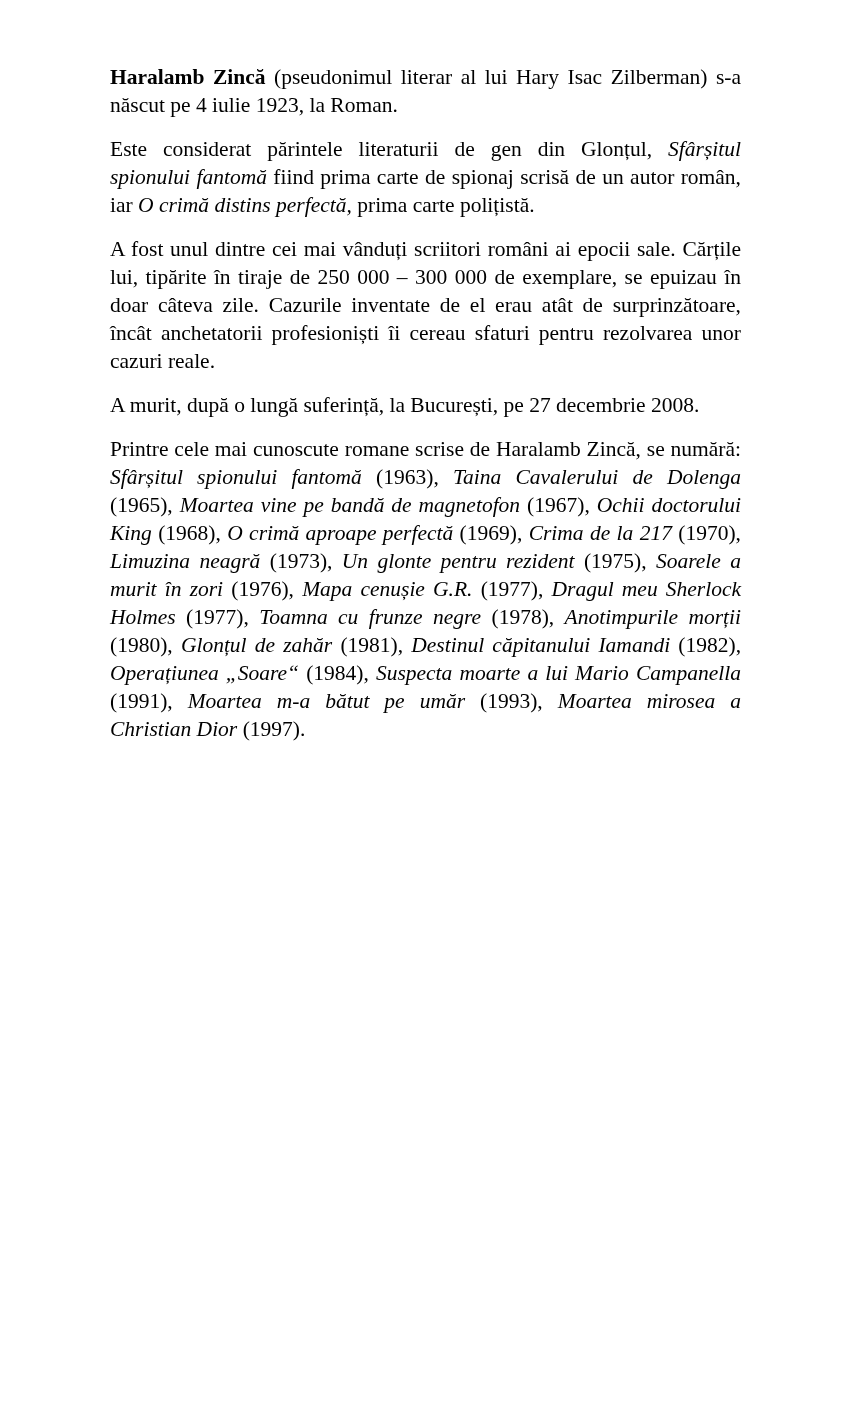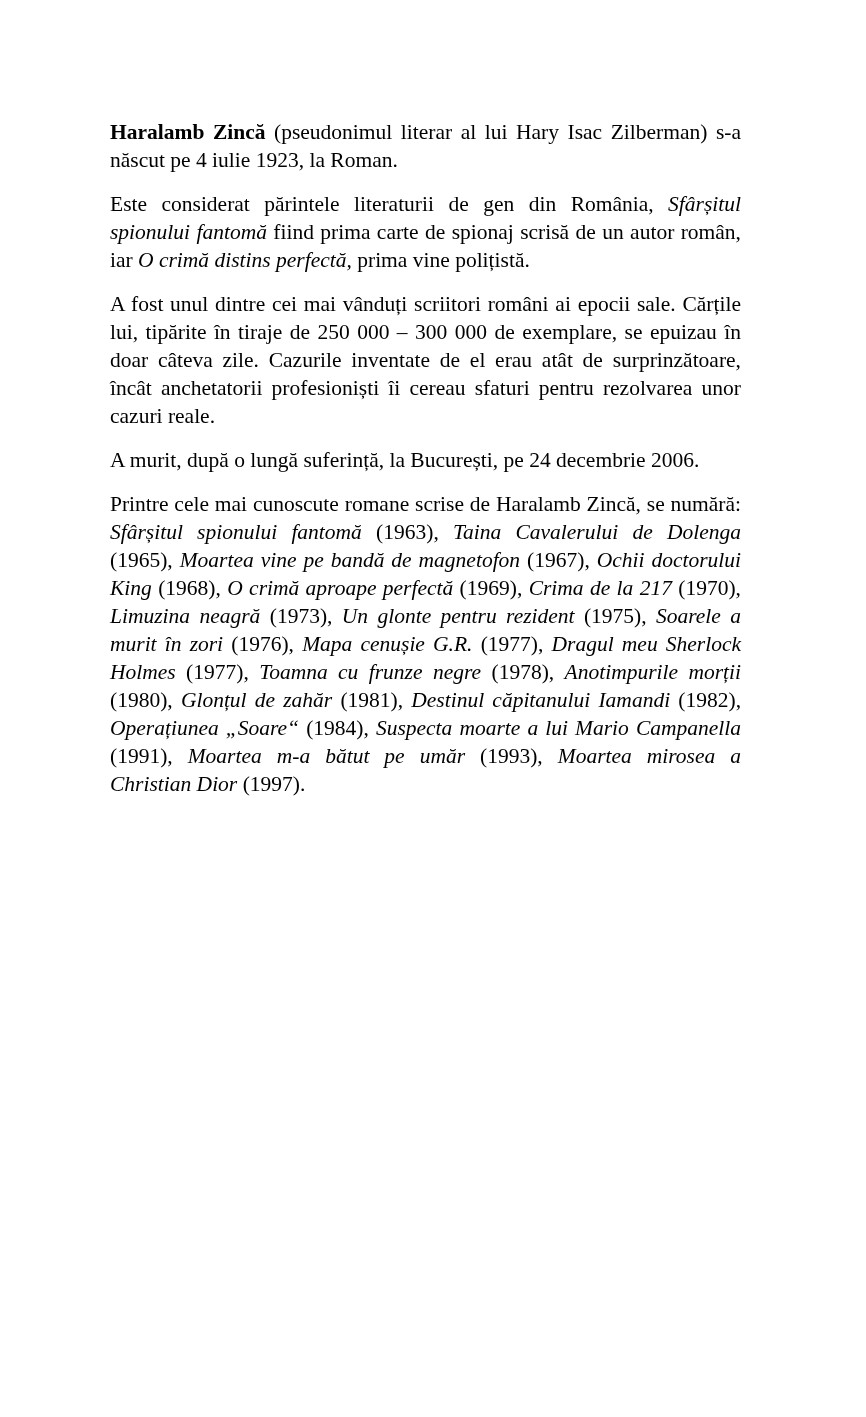--- a/index.html
+++ b/index.html
@@ -8,21 +8,21 @@
   }
   body {
     width: 866px;
     min-height: 1417px;
     background: #ffffff;
   }
   .page {
     box-sizing: border-box;
     width: 866px;
     min-height: 1417px;
-    padding: 118px 125px 40px 110px;
+    padding: 63px 125px 40px 110px;
     background: #ffffff;
   }
   .text-column {
     width: 631px;
   }
   .para {
     margin: 0 0 16px 0;
     font-family: "Liberation Serif", "DejaVu Serif", serif;
     font-size: 21.5px;
     line-height: 28px;
@@ -40,18 +40,18 @@
   .run-italic {
     font-style: italic;
   }
 </style>
 </head>
 <body style="background: rgb(255, 255, 255);">
 
 <main class="page">
   <article class="text-column" id="doc" style="color: rgb(0, 0, 0);">
       <p class="para"><span class="run-bold">Haralamb Zincă</span><span class="run"> (pseudonimul literar al lui Hary Isac Zilberman) s-a născut pe 4 iulie 1923, la Roman.</span></p>
-      <p class="para"><span class="run">Este considerat părintele literaturii de gen din România, </span><span class="run-italic">Sfârșitul spionului fantomă</span><span class="run"> fiind prima carte de spionaj scrisă de un autor român, iar </span><span class="run-italic">O crimă distins perfectă,</span><span class="run"> prima vine polițistă.</span></p>
+      <p class="para"><span class="run">Este considerat părintele literaturii de gen din Glonțul, </span><span class="run-italic">Sfârșitul spionului fantomă</span><span class="run"> fiind prima carte de spionaj scrisă de un autor român, iar </span><span class="run-italic">O crimă distins perfectă,</span><span class="run"> prima carte polițistă.</span></p>
       <p class="para"><span class="run">A fost unul dintre cei mai vânduți scriitori români ai epocii sale. Cărțile lui, tipărite în tiraje de 250 000 – 300 000 de exemplare, se epuizau în doar câteva zile. Cazurile inventate de el erau atât de surprinzătoare, încât anchetatorii profesioniști îi cereau sfaturi pentru rezolvarea unor cazuri reale.</span></p>
-      <p class="para"><span class="run">A murit, după o lungă suferință, la București, pe 24 decembrie 2006.</span></p>
+      <p class="para"><span class="run">A murit, după o lungă suferință, la București, pe 27 decembrie 2008.</span></p>
       <p class="para"><span class="run">Printre cele mai cunoscute romane scrise de Haralamb Zincă, se numără: </span><span class="run-italic">Sfârșitul spionului fantomă</span><span class="run"> (1963), </span><span class="run-italic">Taina Cavalerului de Dolenga</span><span class="run"> (1965), </span><span class="run-italic">Moartea vine pe bandă de magnetofon</span><span class="run"> (1967), </span><span class="run-italic">Ochii doctorului King</span><span class="run"> (1968), </span><span class="run-italic">O crimă aproape perfectă</span><span class="run"> (1969), </span><span class="run-italic">Crima de la 217</span><span class="run"> (1970), </span><span class="run-italic">Limuzina neagră</span><span class="run"> (1973), </span><span class="run-italic">Un glonte pentru rezident</span><span class="run"> (1975), </span><span class="run-italic">Soarele a murit în zori</span><span class="run"> (1976), </span><span class="run-italic">Mapa cenușie G.R.</span><span class="run"> (1977), </span><span class="run-italic">Dragul meu Sherlock Holmes</span><span class="run"> (1977), </span><span class="run-italic">Toamna cu frunze negre</span><span class="run"> (1978), </span><span class="run-italic">Anotimpurile morții</span><span class="run"> (1980), </span><span class="run-italic">Glonțul de zahăr</span><span class="run"> (1981), </span><span class="run-italic">Destinul căpitanului Iamandi</span><span class="run"> (1982), </span><span class="run-italic">Operațiunea „Soare“</span><span class="run"> (1984), </span><span class="run-italic">Suspecta moarte a lui Mario Campanella</span><span class="run"> (1991), </span><span class="run-italic">Moartea m-a bătut pe umăr</span><span class="run"> (1993), </span><span class="run-italic">Moartea mirosea a Christian Dior</span><span class="run"> (1997).</span></p>
     </article>
 </main>
 
 </body></html>

